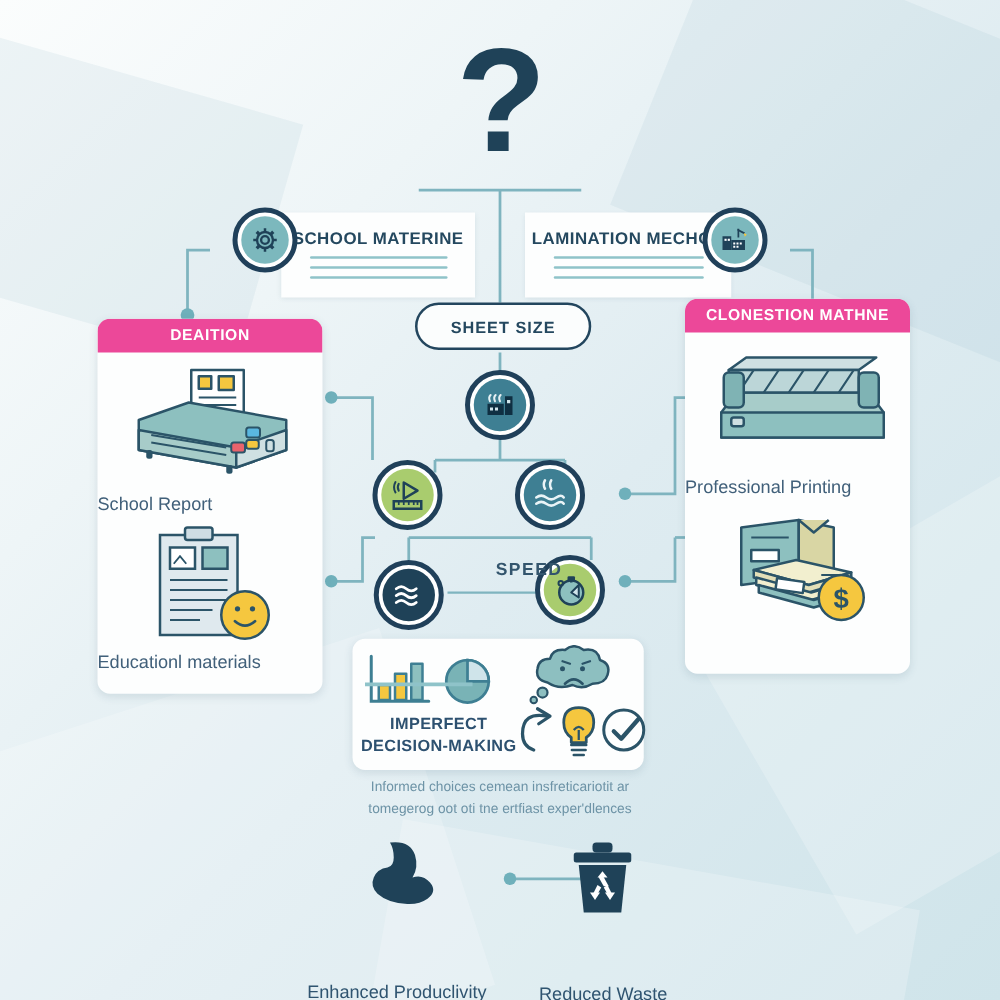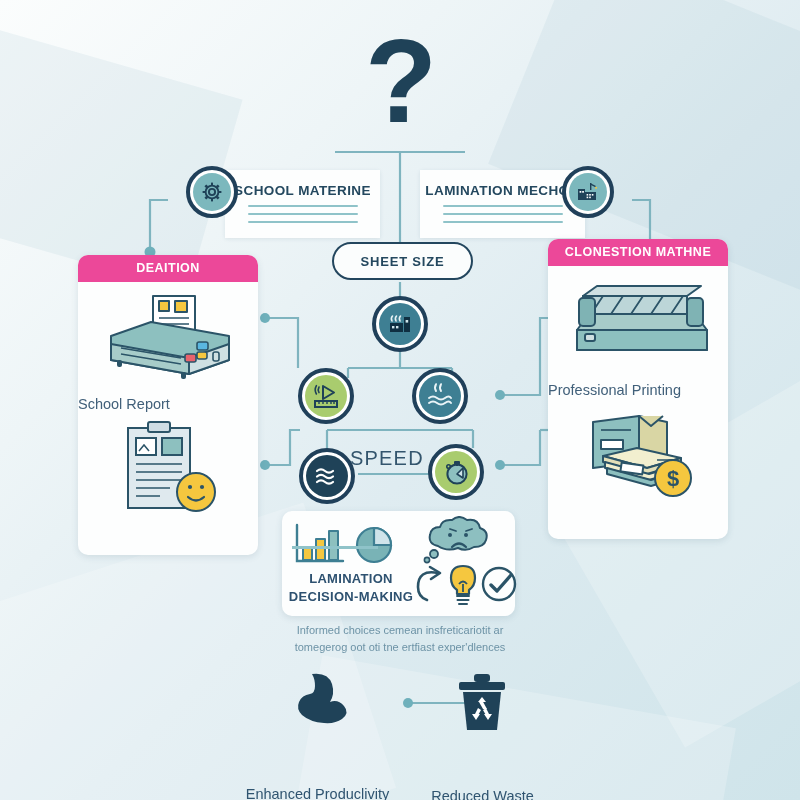--- a/index.html
+++ b/index.html
@@ -123,24 +123,24 @@
   .panel-label {
     color: #41607a;
     font-size: 14.5px;
     margin: 4px 0 8px 0;
   }
 
   
   #speed-label {
     position: absolute;
     color: #33556d;
-    font-weight: normal;
-    font-size: 20px;
+    font-weight: bold;
+    font-size: 14px;
     letter-spacing: 1.2px;
-    text-align: left;
+    text-align: right;
   }
 
   
   #decision-card {
     position: absolute;
     background: #fdfefe;
     border-radius: 10px;
     box-shadow: 0 2px 7px rgba(40,80,100,0.13);
   }
   #decision-title {
@@ -327,20 +327,21 @@
             <path d="M31 31 l5 -6 l5 6" stroke-width="1.5"></path>
           </g>
           <g>
             <circle cx="88" cy="72" r="19" fill="#f5c73f" stroke="#2b5468" stroke-width="2"></circle>
             <circle cx="82" cy="67" r="2.1" fill="#2b5468"></circle>
             <circle cx="94" cy="67" r="2.1" fill="#2b5468"></circle>
             <path d="M80 77 q8 7 16 0" stroke="#2b5468" stroke-width="2.2" fill="none" stroke-linecap="round"></path>
           </g>
         </svg>
       </div>
+      <div class="panel-label">Educationl materials</div>
     </div>
   </div>
 
   <div class="panel" style="left:548px;top:239px;width:180px;height:300px;">
     <div class="panel-head">CLONESTION MATHNE</div>
     <div class="panel-body">
 
       <div style="height:100px;padding-top:6px;">
         <svg width="155" height="92" viewBox="0 0 155 92" style="margin:0 auto;">
           <g stroke="#2b5468" stroke-width="2" stroke-linejoin="round">
@@ -469,21 +470,21 @@
       <rect x="37" y="10" width="9" height="29" fill="#8dc0bf"></rect>
     </g>
   </svg>
   <svg class="abs" style="left:352px;top:519px;width:48px;height:48px;" viewBox="0 0 48 48">
     <circle cx="22" cy="26" r="17" fill="#79b3b6" stroke="#3e7f93" stroke-width="2.2"></circle>
     <path d="M22 26 L22 9 A17 17 0 0 1 39 26 Z" fill="#cfe4ea" stroke="#3e7f93" stroke-width="2.2"></path>
   </svg>
   <div class="abs" style="left:292px;top:546px;width:86px;height:3px;background:#8fc3c9;"></div>
 
   <div id="decision-title" style="left:286px;top:570px;width:130px;">
-    <div>LAMINATION</div>
+    <div>IMPERFECT</div>
     <div>DECISION-MAKING</div>
   </div>
 
   <svg class="abs" style="left:414px;top:516px;width:96px;height:56px;" viewBox="0 0 96 56">
     <path d="M24 30 q-10 -2 -8 -11 q1 -8 10 -8 q2 -8 12 -7 q7 -6 15 0 q11 -2 13 8 q9 3 6 12 q-2 7 -12 7 q-8 5 -16 1 q-11 4 -20 -2 z" fill="#8dbfc0" stroke="#2b5468" stroke-width="2" stroke-linejoin="round"></path>
     <g fill="#2b5468">
       <circle cx="36" cy="19" r="2"></circle>
         <circle cx="52" cy="19" r="2"></circle>
     </g>
     <path d="M36 13 l6 2 M58 13 l-6 2" stroke="#2b5468" stroke-width="1.8" fill="none" stroke-linecap="round"></path>

